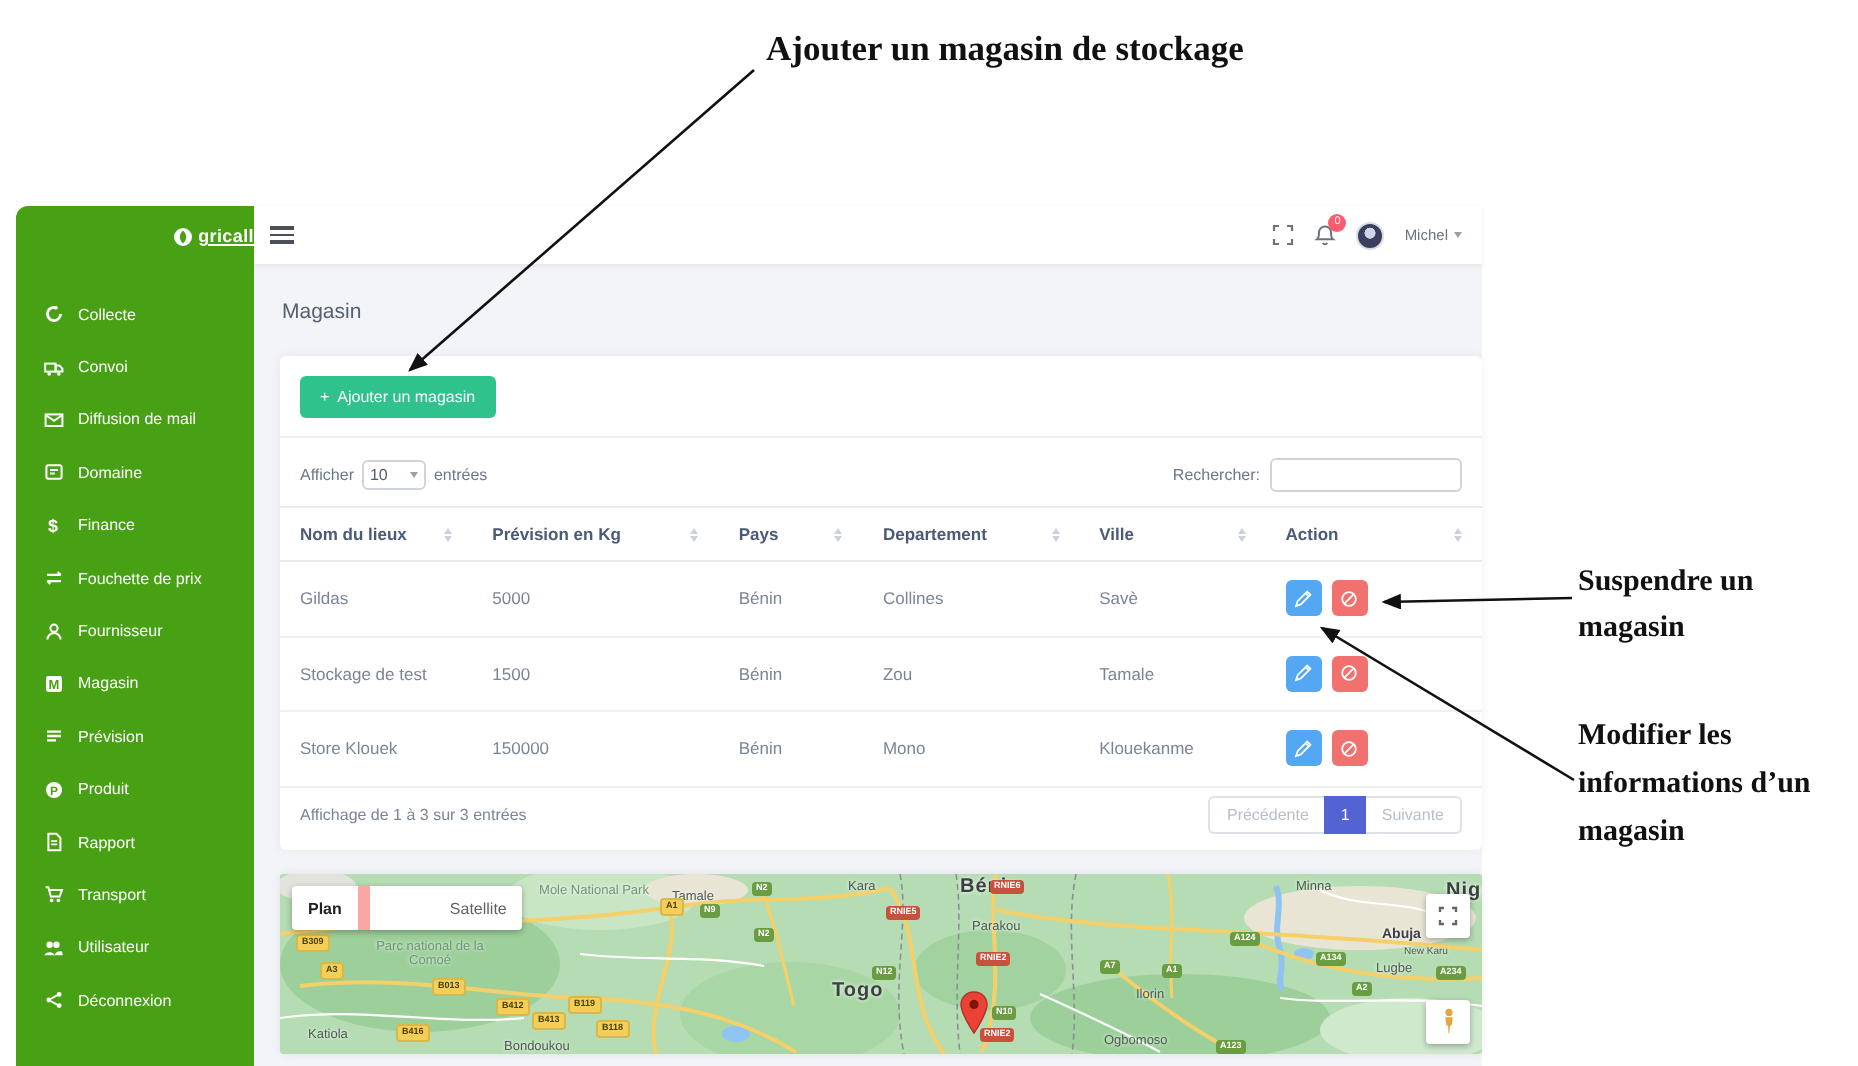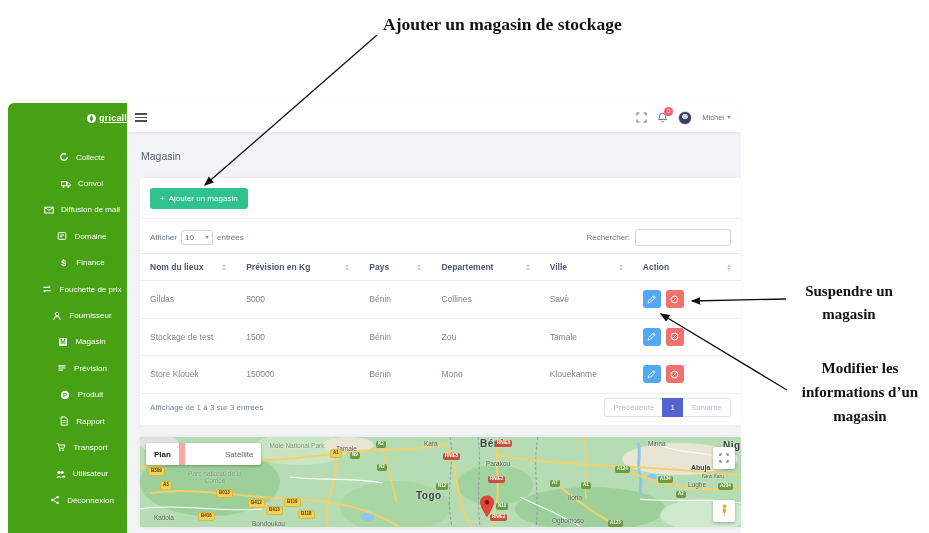--- a/index.html
+++ b/index.html
@@ -1,34 +1,34 @@
 <!DOCTYPE html>
 <html><head>
 <meta charset="utf-8">
 <style>
   * { margin:0; padding:0; box-sizing:border-box; }
   html,body { width:929px; height:533px; background:#ffffff; font-family:"Liberation Sans",sans-serif; overflow:hidden; }
   #canvas { position:relative; width:929px; height:533px; }
 
   
-  .note { position:absolute; font-family:"Liberation Serif",serif; font-weight:bold; color:#111; z-index:40;text-align:center; }
+  .note { position:absolute; font-family:"Liberation Serif",serif; font-weight:bold; color:#111; z-index:40; }
   #note-add { left:383px; top:14px; font-size:17.5px; white-space:nowrap; }
   #note-suspend { left:789px; top:280px; width:120px; font-size:15px; line-height:1.55; }
   #note-modify { left:789px; top:356px; width:142px; font-size:15px; line-height:1.6; }
   #arrow-layer { position:absolute; left:0; top:0; width:929px; height:533px; z-index:39; pointer-events:none; }
 
   
   #main-bg { position:absolute; left:127px; top:103px; width:614px; height:430px; background:#f3f4f8; }
 
   
   #sidebar { position:absolute; left:8px; top:103px; width:119px; height:430px; background:#48a114; border-radius:6px 0 0 0; z-index:5; }
   #logo { height:30px; display:flex; align-items:center; justify-content:flex-end; gap:3px; }
   #logo .logo-text { color:#fff; font-size:9px; font-weight:bold; text-decoration:underline; letter-spacing:.2px; }
   #nav { margin-top:11px; }
-  .nav-item { display:flex; align-items:center; gap:7px; height:26.4px; padding-left:28px; color:#fff; font-size:8px; cursor:pointer;justify-content:center; }
+  .nav-item { display:flex; align-items:center; gap:7px; height:26.4px; padding-left:13px; color:#fff; font-size:8px; cursor:pointer; }
   .nav-item .nico { width:11px; height:11px; display:flex; align-items:center; justify-content:center; flex:0 0 11px; }
   .nav-item svg { display:block; }
 
   
   #topbar { position:absolute; left:127px; top:103px; width:614px; height:29px; background:#fff; box-shadow:0 1px 3px rgba(0,0,0,.07); display:flex; align-items:center; justify-content:space-between; padding:0 10px 0 8px; z-index:4; }
   #hamburger { width:12px; cursor:pointer; }
   #hamburger i { display:block; height:1.5px; background:#4a5056; margin:2px 0; }
   #topbar-right { display:flex; align-items:center; gap:10px; }
   .tb-icon { position:relative; cursor:pointer; display:flex; align-items:center; }
   #notif-badge { position:absolute; top:-5px; right:-5px; min-width:9px; height:9px; background:#fa5c6f; color:#fff; font-size:5.5px; border-radius:50%; display:flex; align-items:center; justify-content:center; padding:0 1px; }

